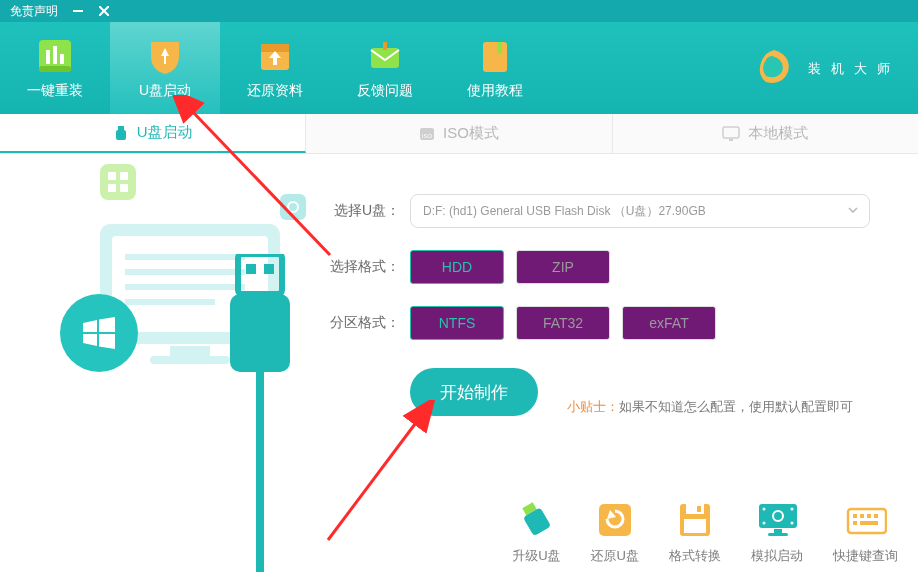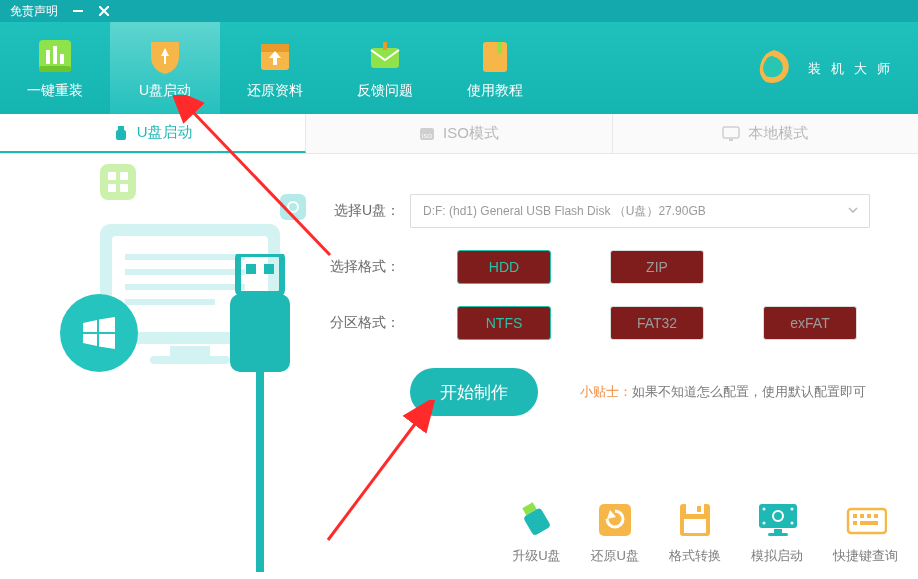--- a/index.html
+++ b/index.html
@@ -92,21 +92,21 @@
     flex: 1;
     padding: 40px 24px 0 10px;
   }
 
   .row { display: flex; align-items: center; margin-bottom: 22px; }
   .row-label { width: 70px; text-align: right; color: #6a6a6a; font-size: 14px; margin-right: 10px; }
   .select-box {
     flex: 1;
     height: 34px;
     border: 1px solid #dcdcdc;
-    border-radius: 1px;
+    border-radius: 8px;
     display: flex;
     align-items: center;
     padding: 0 12px;
     color: #9a9a9a;
     font-size: 12px;
     font-family: SimSun, monospace;
     position: relative;
     max-width: 460px;
   }
   .select-box .chev { position: absolute; right: 10px; color: #bcbcbc; }
@@ -116,26 +116,25 @@
     width: 94px;
     height: 34px;
     border: 1px solid #dcdcdc;
     border-radius: 3px;
     display: flex;
     align-items: center;
     justify-content: center;
     color: #9a9a9a;
     font-size: 14px;
     cursor: pointer;
-    background: #7f1d1d;
-    margin-left: 47px;
+    background: #701a75;
   }
   .opt.active { border-color: #27c3a8; color: #27c3a8; }
 
-  .start-row { display: flex; align-items: center; margin: 28px 0 0 80px; gap: 42px; }
+  .start-row { display: flex; align-items: flex-end; margin: 28px 0 0 80px; gap: 29px; }
   .start-btn {
     width: 128px;
     height: 48px;
     background: #1fb9b5;
     border-radius: 24px;
     color: #fff;
     display: flex;
     align-items: center;
     justify-content: center;
     font-size: 17px;

